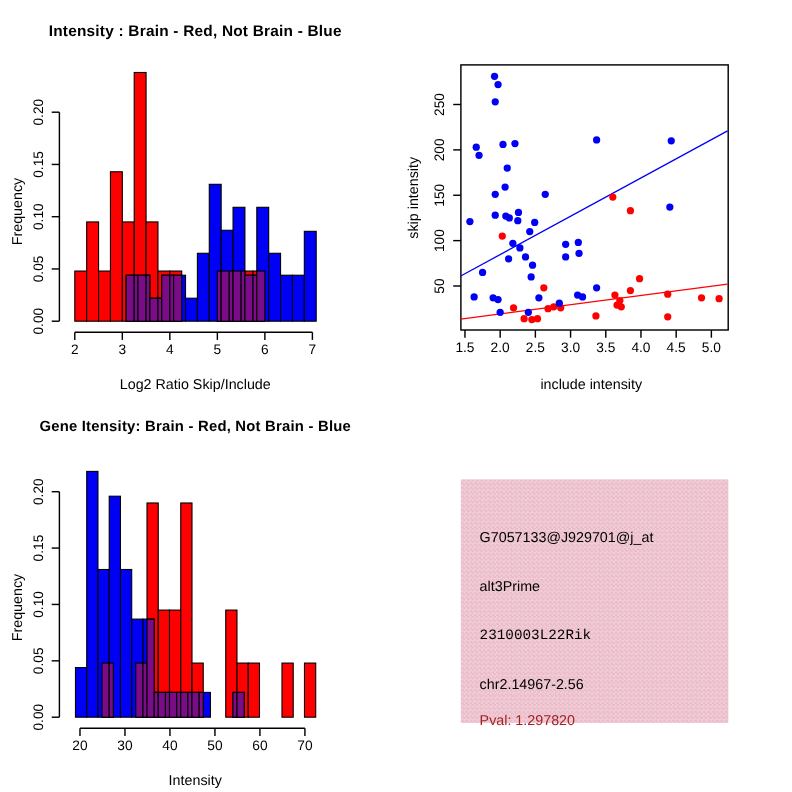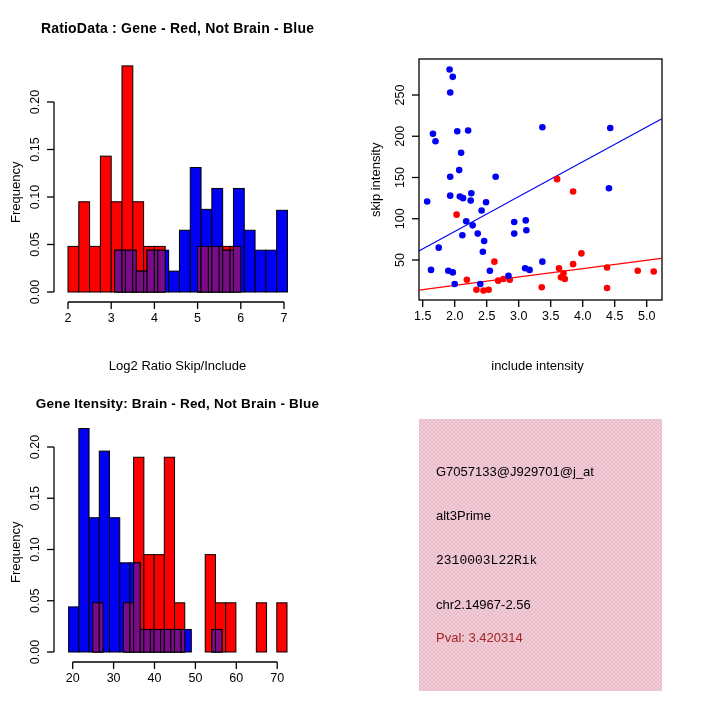--- a/index.html
+++ b/index.html
@@ -3,26 +3,26 @@
 <meta charset="utf-8">
 <style>
   html,body{margin:0;padding:0;background:#ffffff;}
   .figure{position:relative;width:720px;height:720px;background:#ffffff;
           font-family:"Liberation Sans",sans-serif;color:#000;overflow:hidden;}
   .panel{position:absolute;width:360px;height:360px;}
   #p0{left:0;top:0}#p1{left:360px;top:0}#p2{left:0;top:360px}#p3{left:360px;top:360px}
   .plot{position:absolute;left:0;top:0;width:360px;height:360px;}
   .title{position:absolute;left:25px;right:30px;top:20px;text-align:center;
          font-weight:bold;font-size:14px;letter-spacing:.2px;white-space:nowrap;}
-  #p2 .title{font-size:13.5px;margin-top:16px;}
-  .xlab{position:absolute;left:40px;right:45px;top:358px;text-align:center;font-size:13px;}
+  #p2 .title{font-size:13.5px;}
+  .xlab{position:absolute;left:40px;right:45px;top:342px;text-align:center;font-size:13px;}
   .ylab{position:absolute;left:8px;top:112px;height:160px;writing-mode:vertical-rl;
         transform:rotate(180deg);text-align:center;font-size:13px;}
   #p1 .ylab{top:100px;}
-  .card{position:absolute;left:59px;top:59px;width:243px;height:272px;
+  .card{position:absolute;left:59px;top:76px;width:243px;height:221px;
         background-color:#eec7d1;
         background-image:conic-gradient(#e8bcc9 25%,#f2ccd7 0 50%,#e8bcc9 0 75%,#f2ccd7 0);
         background-size:4px 4px;}
   .card div{position:absolute;left:17px;font-size:13px;white-space:nowrap;}
 </style>
 </head>
 <body>
 
 <div class="figure">
 
@@ -92,21 +92,21 @@
         <rect x="157.856" y="250.2" width="7.343999999999998" height="41.8" fill="#7b0c87" stroke="#000" stroke-width="1"></rect>
         <rect x="197.60000000000002" y="246.4" width="3.4560000000000035" height="45.6" fill="#7b0c87" stroke="#000" stroke-width="1"></rect>
         <rect x="201.056" y="246.4" width="7.343999999999998" height="45.6" fill="#7b0c87" stroke="#000" stroke-width="1"></rect>
         <rect x="208.4" y="246.4" width="3.4560000000000035" height="45.6" fill="#7b0c87" stroke="#000" stroke-width="1"></rect>
         <rect x="211.85600000000002" y="246.4" width="7.343999999999998" height="45.6" fill="#7b0c87" stroke="#000" stroke-width="1"></rect>
         <rect x="219.20000000000002" y="246.4" width="3.4560000000000035" height="45.6" fill="#7b0c87" stroke="#000" stroke-width="1"></rect>
         <rect x="222.656" y="250.2" width="7.343999999999998" height="41.8" fill="#7b0c87" stroke="#000" stroke-width="1"></rect>
         <rect x="230" y="250.2" width="3.4560000000000035" height="41.8" fill="#7b0c87" stroke="#000" stroke-width="1"></rect>
         <rect x="233.45600000000002" y="246.4" width="7.343999999999998" height="45.6" fill="#7b0c87" stroke="#000" stroke-width="1"></rect>
       </svg>
-    <div class="title">RatioData : Gene - Red, Not Brain - Blue</div>
+    <div class="title">Intensity : Brain - Red, Not Brain - Blue</div>
     <div class="ylab">Frequency</div>
     <div class="xlab">Log2 Ratio Skip/Include</div>
   </section>
 
   <section class="panel" id="p1">
     <svg class="plot" viewBox="0 0 360 360" id="svg1">
         <rect x="59" y="59" width="243" height="241" fill="none" stroke="#000" stroke-width="1.3"></rect>
         <line x1="62.7" y1="300" x2="62.7" y2="307" stroke="#000" stroke-width="1.3"></line>
         <text x="62.7" y="320" font-size="12.5" fill="#000" text-anchor="middle" font-family="&quot;Liberation Sans&quot;, sans-serif">1.5</text>
         <line x1="94.7" y1="300" x2="94.7" y2="307" stroke="#000" stroke-width="1.3"></line>
@@ -268,25 +268,26 @@
         <rect x="160.635" y="269.45" width="3.6809999999999943" height="22.549999999999997" fill="#7b0c87" stroke="#000" stroke-width="1"></rect>
         <rect x="164.31599999999997" y="269.45" width="6.544000000000006" height="22.549999999999997" fill="#7b0c87" stroke="#000" stroke-width="1"></rect>
         <rect x="170.86" y="269.45" width="3.6809999999999943" height="22.549999999999997" fill="#7b0c87" stroke="#000" stroke-width="1"></rect>
         <rect x="174.541" y="269.45" width="6.544000000000006" height="22.549999999999997" fill="#7b0c87" stroke="#000" stroke-width="1"></rect>
         <rect x="181.08499999999998" y="269.45" width="3.6809999999999943" height="22.549999999999997" fill="#7b0c87" stroke="#000" stroke-width="1"></rect>
         <rect x="211.76" y="269.45" width="3.6809999999999943" height="22.549999999999997" fill="#7b0c87" stroke="#000" stroke-width="1"></rect>
         <rect x="215.44099999999997" y="269.45" width="6.544000000000006" height="22.549999999999997" fill="#7b0c87" stroke="#000" stroke-width="1"></rect>
       </svg>
     <div class="title">Gene Itensity: Brain - Red, Not Brain - Blue</div>
     <div class="ylab">Frequency</div>
+    <div class="xlab">Intensity</div>
   </section>
 
   <section class="panel" id="p3">
     <div class="card" style="background-color: rgb(238, 199, 209);">
       <div style="top: 45px; color: rgb(0, 0, 0);" id="line-0">G7057133@J929701@j_at</div>
       <div style="top: 89px; color: rgb(0, 0, 0); text-align: center;" id="line-1">alt3Prime</div>
       <div style="top: 134px; color: rgb(0, 0, 0); font-family: Liberation Mono, monospace;" id="line-2">2310003L22Rik</div>
       <div style="top: 178px; color: rgb(0, 0, 0);" id="line-3">chr2.14967-2.56</div>
-      <div style="top: 211px; color: rgb(163, 36, 36);" id="line-4">Pval: 3.420314</div>
+      <div style="top: 211px; color: rgb(163, 36, 36);" id="line-4">Pval: 1.297820</div>
     </div>
   </section>
 
 </div>
 
 </body></html>

